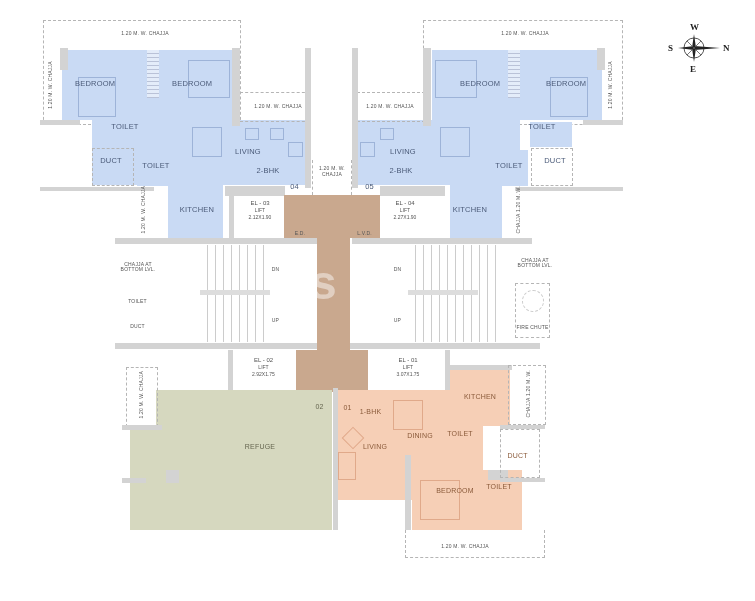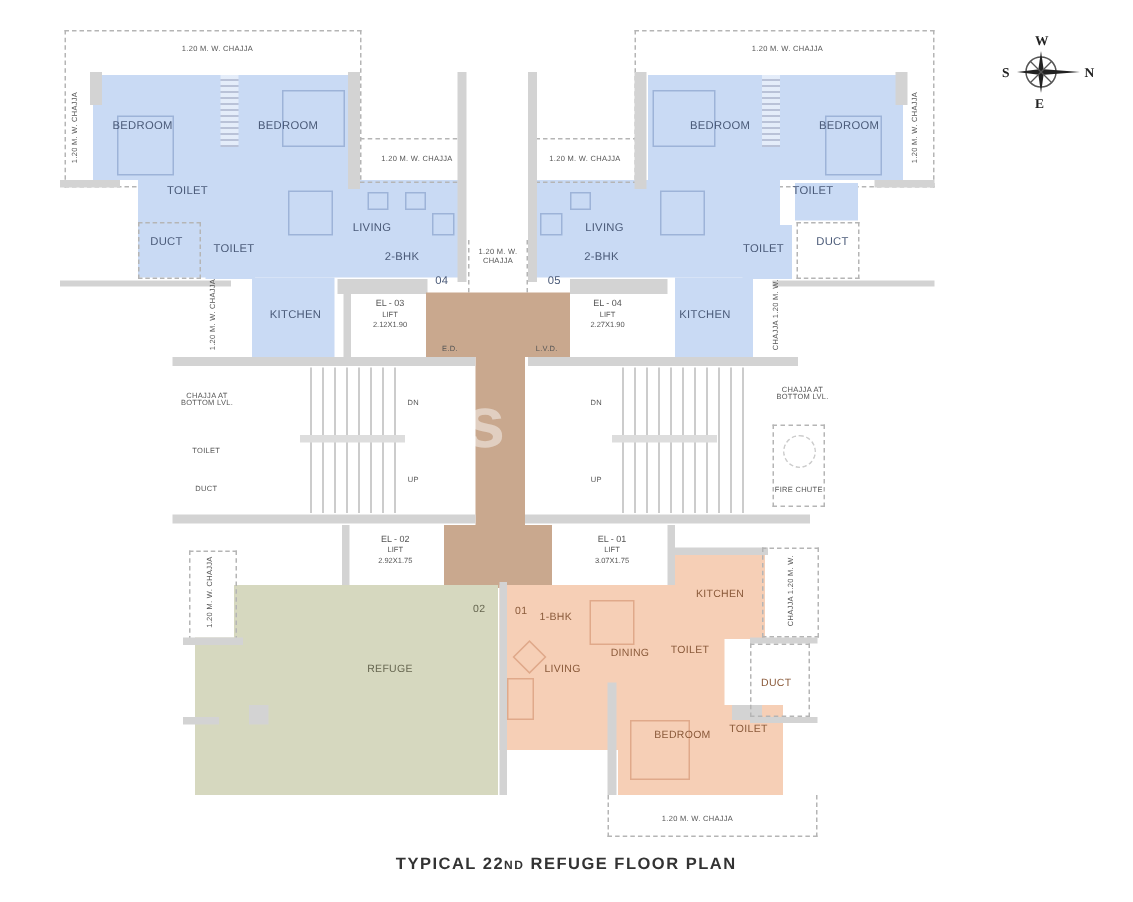--- a/index.html
+++ b/index.html
@@ -216,14 +216,13 @@
       <polygon points="10,26 26,24 52,26 26,28" fill="#222"></polygon>
       <line x1="19" y1="19" x2="33" y2="33" stroke="#555" stroke-width=".8"></line>
       <line x1="33" y1="19" x2="19" y2="33" stroke="#555" stroke-width=".8"></line>
     </svg>
     <span class="c" style="left:22px;top:0px;">W</span>
     <span class="c" style="left:0px;top:21px;">S</span>
     <span class="c" style="left:55px;top:21px;">N</span>
     <span class="c" style="left:22px;top:42px;">E</span>
   </div>
 
-  <div class="title"><span>TYPICAL  22</span><small>ND</small><span> REFUGE  FLOOR PLAN</span></div>
 </div>
 
 </body></html>

